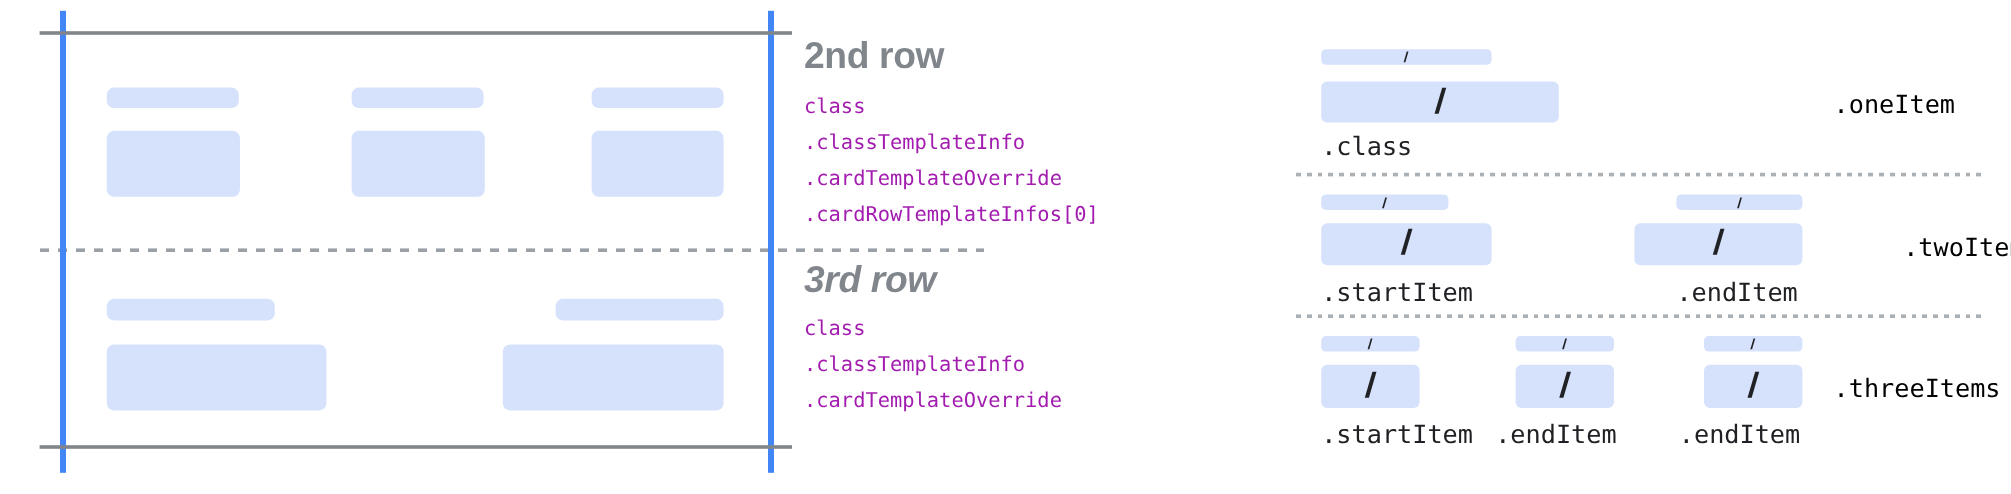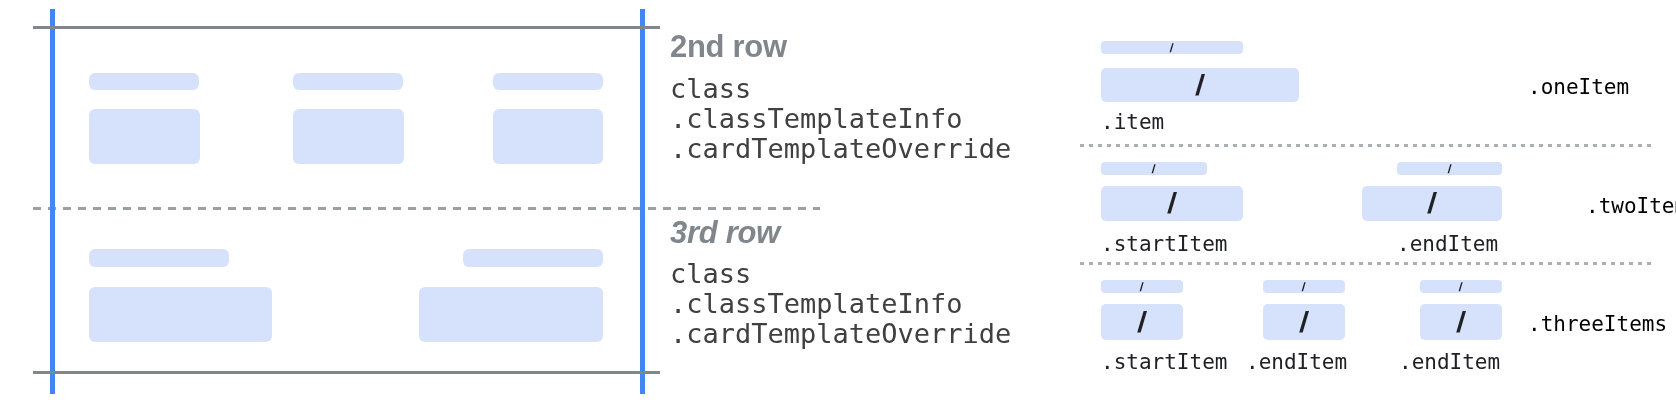--- a/index.html
+++ b/index.html
@@ -20,22 +20,22 @@
     background:repeating-linear-gradient(90deg,#abb0b5 0 4px,transparent 4px 9px);
   }
   .ph{position:absolute;background:#d6e2fb;border-radius:6px;}
   
   .row-heading{
     position:absolute;font-size:31px;font-weight:bold;color:#80868b;
     letter-spacing:-0.3px;line-height:34px;white-space:nowrap;
   }
   .code-block{position:absolute;}
   .code-line{
-    font-family:"DejaVu Sans Mono", monospace;font-size:27px;line-height:30px;
-    color:#404040;white-space:nowrap;
+    font-family:"DejaVu Sans Mono", monospace;font-size:17px;line-height:30px;
+    color:#a21caf;white-space:nowrap;
   }
   
   .bar{
     position:absolute;background:#d6e2fb;display:flex;align-items:center;justify-content:center;
   }
   .bar.big{border-radius:5px;}
   .bar.small{border-radius:4px;}
   .slash{
     font-family:"Liberation Sans", sans-serif;font-weight:bold;color:#202124;
     line-height:1;transform:skewX(-6deg);
@@ -75,40 +75,41 @@
     <div class="ph" style="left:69px;top:287px;width:183px;height:55px;"></div>
     <div class="ph" style="left:399px;top:287px;width:184px;height:55px;"></div>
   </div>
 
   <div>
     <div class="row-heading" style="left:650px;top:30px;">2nd row</div>
     <div class="code-block" style="left:650px;top:74px;">
       <div class="code-line">class</div>
       <div class="code-line">.classTemplateInfo</div>
       <div class="code-line">.cardTemplateOverride</div>
+      <div class="code-line">.cardRowTemplateInfos[0]</div>
     </div>
 
     <div class="row-heading" style="left:650px;top:216px;font-style:italic;">3rd row</div>
     <div class="code-block" style="left:650px;top:259px;">
       <div class="code-line">class</div>
       <div class="code-line">.classTemplateInfo</div>
       <div class="code-line">.cardTemplateOverride</div>
     </div>
   </div>
 
   <div>
 
     <div>
       <div class="bar small" style="left:1081px;top:41px;width:142px;height:13px;">
         <span class="slash">/</span>
       </div>
       <div class="bar big" style="left:1081px;top:68px;width:198px;height:34px;">
         <span class="slash">/</span>
       </div>
-      <div class="mono-label" style="left:1081px;top:110px;">.item</div>
+      <div class="mono-label" style="left:1081px;top:110px;">.class</div>
       <div class="tpl-name" style="left:1508px;top:75px;">.oneItem</div>
     </div>
 
     <div class="dotline" style="left:1060px;top:144px;width:572px;"></div>
 
     <div>
       <div class="bar small" style="left:1081px;top:162px;width:106px;height:13px;">
         <span class="slash">/</span>
       </div>
       <div class="bar small" style="left:1377px;top:162px;width:105px;height:13px;">

